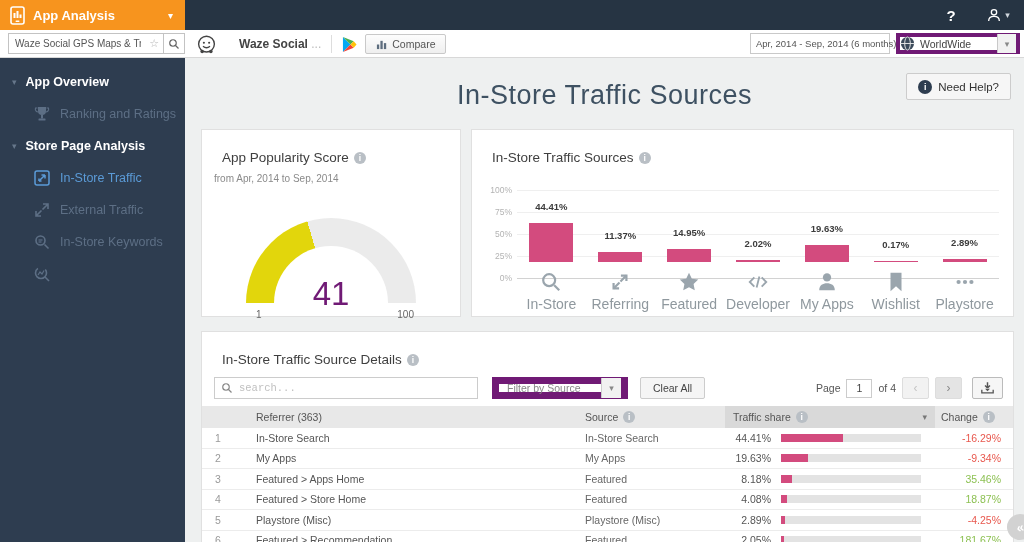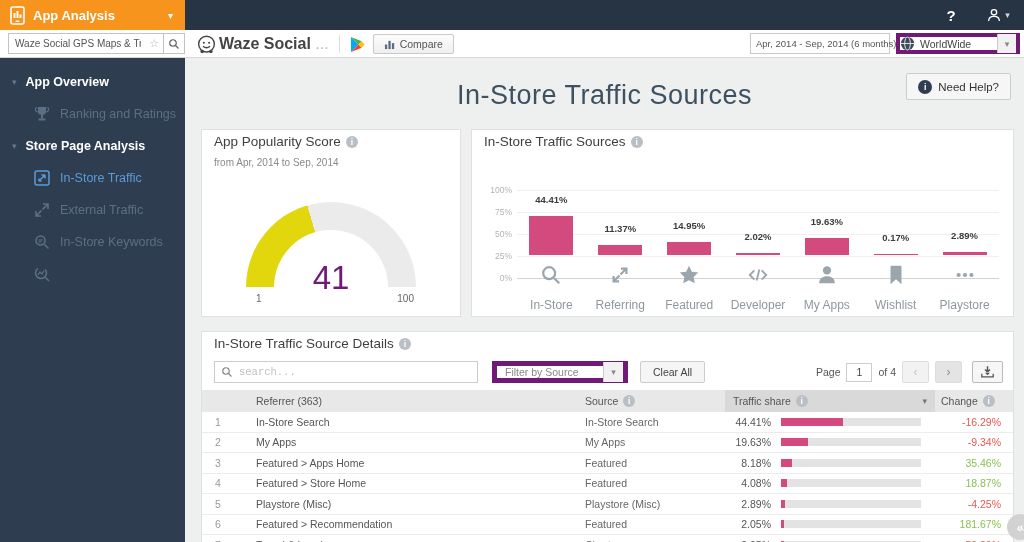--- a/index.html
+++ b/index.html
@@ -18,21 +18,21 @@
   .user-box .chev { font-size:9px; color:#cfd6dd; }
 
   
   .toolbar { position:absolute; left:0; top:30px; width:1024px; height:28px; background:#fff; border-bottom:1px solid #d8d8d8; }
   .app-search { position:absolute; left:8px; top:3px; width:177px; height:21px; border:1px solid #c3c3c3; background:#fff; display:flex; align-items:center; }
   .app-search input { flex:1; min-width:0; border:none; outline:none; font-size:10px; color:#555; padding:0 4px 0 6px; font-family:inherit; }
   .app-search .star { color:#b9b9b9; font-size:11px; padding:0 4px; cursor:pointer; }
   .app-search .sep { width:1px; height:21px; background:#c3c3c3; }
   .app-search .mag { width:20px; display:flex; align-items:center; justify-content:center; cursor:pointer; }
   .app-info { position:absolute; left:196px; top:0; height:28px; display:flex; align-items:center; }
-  .app-name { font-size:16px; font-weight:bold; color:#444; margin-left:2px; white-space:nowrap; }
+  .app-name { font-size:12px; font-weight:bold; color:#444; margin-left:22px; white-space:nowrap; }
   .app-name .dots { color:#bbb; font-weight:normal; }
   .v-div { width:1px; height:18px; background:#ddd; margin:0 10px; }
   .compare-btn { height:20px; margin-left:8px; border:1px solid #c9c9c9; border-radius:2px; background:linear-gradient(#fdfdfd,#efefef); display:flex; align-items:center; gap:5px; padding:0 10px; font-size:10.5px; color:#555; cursor:pointer; }
   .date-box { position:absolute; left:750px; top:3px; width:140px; height:21px; border:1px solid #c9c9c9; background:#fff; display:flex; align-items:center; padding:0 5px; gap:5px; cursor:pointer; }
   .date-box .dtxt { font-size:9.5px; color:#555; white-space:nowrap; }
   .region-box { position:absolute; left:896px; top:3px; width:124px; height:21px; border:4px solid #701a75; background:#fff; display:flex; align-items:center; cursor:pointer; }
   .region-box .rtxt { font-size:10.5px; color:#444; margin-left:5px; flex:1; }
   .region-box .dd { width:19px; height:19px; border-left:1px solid #c9c9c9; background:#f1f1f1; display:flex; align-items:center; justify-content:center; color:#888; font-size:9px; }
 
   
@@ -45,21 +45,21 @@
   .nav-item.active { color:#5b9bd7; }
 
   
   .main { position:absolute; left:185px; top:64px; width:839px; height:404px; background:#eef0f0; }
   .page-title { position:absolute; left:0; right:0; top:16px; text-align:center; font-size:27px; font-weight:300; color:#3e5162; letter-spacing:.5px; }
   .need-help { position:absolute; right:13px; top:9px; height:27px; border:1px solid #ccc; border-radius:2px; background:#f6f6f6; display:flex; align-items:center; gap:6px; padding:0 11px; font-size:11.5px; color:#333; cursor:pointer; }
   .info-dark { display:inline-block; width:14px; height:14px; border-radius:50%; background:#2e3d50; color:#fff; font-size:9px; font-weight:bold; text-align:center; line-height:14px; font-style:normal; }
   .info-i { display:inline-block; width:12px; height:12px; border-radius:50%; background:#b9bfc5; color:#fff; font-size:8.5px; font-weight:bold; text-align:center; line-height:12px; margin-left:5px; vertical-align:1px; font-style:normal; }
 
   .panel { position:absolute; background:#fff; border:1px solid #e0e0e0; }
-  .panel-title { padding:4px 12px 2px 12px; font-size:13.5px; color:#3f3f3f; }
+  .panel-title { padding:20px 12px 2px 12px; font-size:13.5px; color:#3f3f3f;margin-left:8px; }
   .panel-sub { padding:0 12px; font-size:10px; color:#8a8a8a; margin-top:6px; }
 
   
   .panel.gaugep { left:16px; top:65px; width:260px; height:188px; }
   .gauge-wrap { position:relative; width:170px; height:85px; margin:34px auto 0 auto; }
   .gauge-arc { position:absolute; inset:0; border-radius:170px 170px 0 0; }
   .gauge-hole { position:absolute; left:28px; bottom:0; width:114px; height:57px; border-radius:114px 114px 0 0; background:#fff; }
   .gauge-value { position:absolute; left:0; right:0; bottom:-10px; text-align:center; font-size:33px; color:#701a75; }
   .gauge-min { position:absolute; left:10px; bottom:-17px; font-size:10px; color:#666; }
   .gauge-max { position:absolute; right:2px; bottom:-17px; font-size:10px; color:#666; }
@@ -70,29 +70,29 @@
   .tickrow { position:absolute; left:0; right:0; height:0; }
   .tickrow .tlabel { position:absolute; left:0; top:-5px; width:28px; text-align:right; font-size:8.5px; color:#b3b3b3; }
   .tickrow .tline { position:absolute; left:33px; right:0; top:0; border-top:1px solid #efefef; }
   .tickrow.zero .tline { border-top-color:#d2d2d2; }
   .chart-body { position:absolute; left:45px; right:14px; top:60px; height:122px; display:flex; }
   .slot { flex:1; display:flex; flex-direction:column; align-items:center; }
   .barzone { position:relative; width:100%; height:88px; }
   .bar { position:absolute; left:50%; transform:translateX(-50%); bottom:0; width:44px; }
   .bar-label { position:absolute; left:50%; transform:translateX(-50%); font-size:9.5px; font-weight:bold; color:#3c3c3c; white-space:nowrap; }
   .slot .cicon { margin-top:9px; color:#9aa5ad; height:22px; }
-  .slot .cname { margin-top:12px; font-size:12px; color:#8f989e; }
+  .slot .cname { margin-top:3px; font-size:14px; color:#8f989e; }
 
   
   .panel.tablep { left:16px; top:267px; width:813px; height:240px; }
   .controls { position:relative; height:33px; margin-top:4px; }
   .srch { position:absolute; left:12px; top:4px; width:264px; height:22px; border:1px solid #ccc; display:flex; align-items:center; }
   .srch input { flex:1; min-width:0; border:none; outline:none; font-size:10.5px; color:#555; font-family:Liberation Mono, monospace; }
   .srch input::placeholder { color:#c0c0c0; }
-  .filter-sel { position:absolute; left:290px; top:4px; width:136px; height:22px; border:5px solid #701a75; display:flex; align-items:center; cursor:pointer;justify-content:space-between; }
+  .filter-sel { position:absolute; left:290px; top:4px; width:136px; height:22px; border:7px solid #701a75; display:flex; align-items:center; cursor:pointer;justify-content:space-between; }
   .filter-sel .ftxt { flex:1; font-size:10.5px; color:#888; padding-left:8px; }
   .filter-sel .dd { width:20px; height:20px; border-left:1px solid #ccc; background:#f1f1f1; display:flex; align-items:center; justify-content:center; color:#888; font-size:9px; }
   .clear-btn { position:absolute; left:438px; top:4px; height:22px; border:1px solid #ccc; border-radius:2px; background:#f5f5f5; padding:0 12px; font-size:10.5px; color:#444; display:flex; align-items:center; cursor:pointer; }
   .pager { position:absolute; right:10px; top:4px; display:flex; align-items:center; gap:6px; }
   .pager .ptxt { font-size:10.5px; color:#555; }
   .pager input { width:26px; height:19px; border:1px solid #ccc; text-align:center; font-size:10.5px; color:#444; font-family:inherit; }
   .pbtn { width:27px; height:22px; border:1px solid #ddd; background:#f2f2f2; color:#c5c5c5; font-size:12px; display:flex; align-items:center; justify-content:center; border-radius:2px; }
   .pbtn.next { background:#e4e4e4; color:#8a8a8a; cursor:pointer; }
   .dl-btn { width:31px; height:22px; border:1px solid #bbb; background:#f6f6f6; border-radius:2px; display:flex; align-items:center; justify-content:center; margin-left:4px; cursor:pointer; }
 

